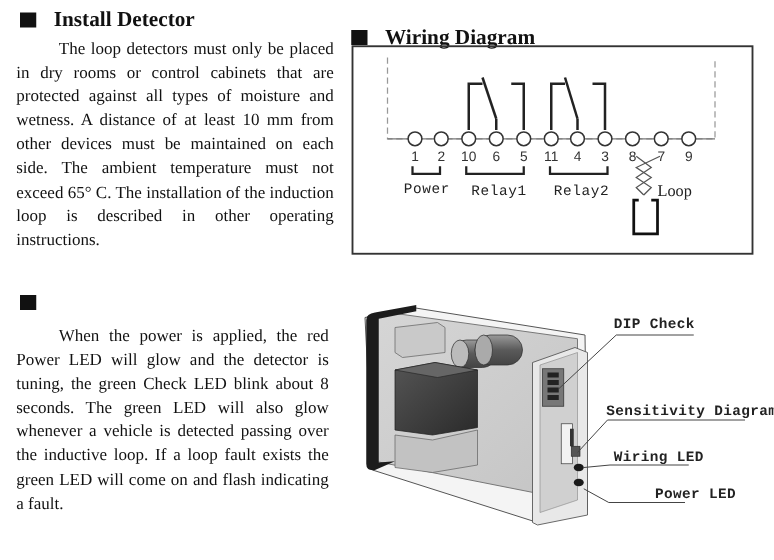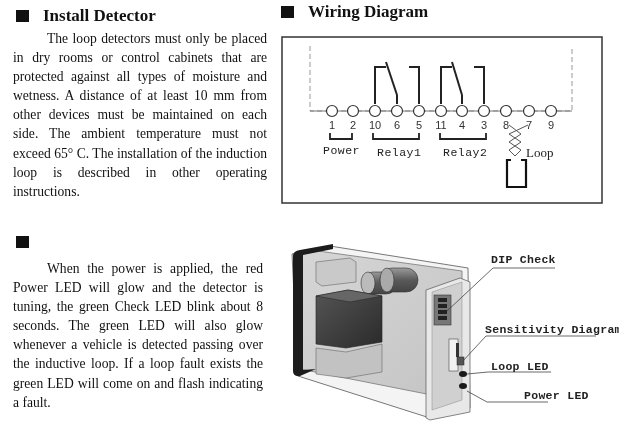--- a/index.html
+++ b/index.html
@@ -23,21 +23,21 @@
   <span class="indent"></span><span>The loop detectors must only be placed in dry rooms or control cabinets that are protected against all types of moisture and wetness. A distance of at least 10 mm from other devices must be maintained on each side. The ambient temperature must not exceed 65° C. The installation of the induction loop is described in other operating instructions.</span>
 </div>
 
 <div class="heading" style="left:16px; top:236px;">
   <span class="sq"></span>
 </div>
 <div class="para" style="left:13px; top:259px; width:250px;">
   <span class="indent"></span><span>When the power is applied, the red Power LED will glow and the detector is tuning, the green Check LED blink about 8 seconds. The green LED will also glow whenever a vehicle is detected passing over the inductive loop. If a loop fault exists the green LED will come on and flash indicating a fault.</span>
 </div>
 
-<div class="heading" style="left:281px; top:2px;">
+<div class="heading" style="left:281px; top:20px;">
   <span class="sq"></span>
   <span>Wiring Diagram</span>
 </div>
 
 <svg width="619" height="448" style="position:absolute; left:0; top:0;" xmlns="http://www.w3.org/2000/svg">
 
   <rect x="282" y="37" width="320" height="166" fill="none" stroke="#333" stroke-width="1.5"></rect>
 
   <polyline points="310,46 310,111 572,111 572,46" fill="none" stroke="#999" stroke-width="1" stroke-dasharray="5,3"></polyline>
 
@@ -159,14 +159,14 @@
   <g fill="none" stroke="#444" stroke-width="0.8">
     <polyline points="447,311 493,268 555,268"></polyline>
     <polyline points="462,362 486,336 596,336"></polyline>
     <polyline points="467,374 488,372 551,372"></polyline>
     <polyline points="467,391 487,402 548,402"></polyline>
   </g>
 </svg>
 
 <div class="callout" style="left:491px; top:253px;">DIP Check</div>
 <div class="callout" style="left:485px; top:323px;">Sensitivity Diagram</div>
-<div class="callout" style="left:491px; top:360px;">Loop LED</div>
+<div class="callout" style="left:491px; top:360px;">Wiring LED</div>
 <div class="callout" style="left:490px; top:389px;padding-left:34px;">Power LED</div>
 
 </body></html>

